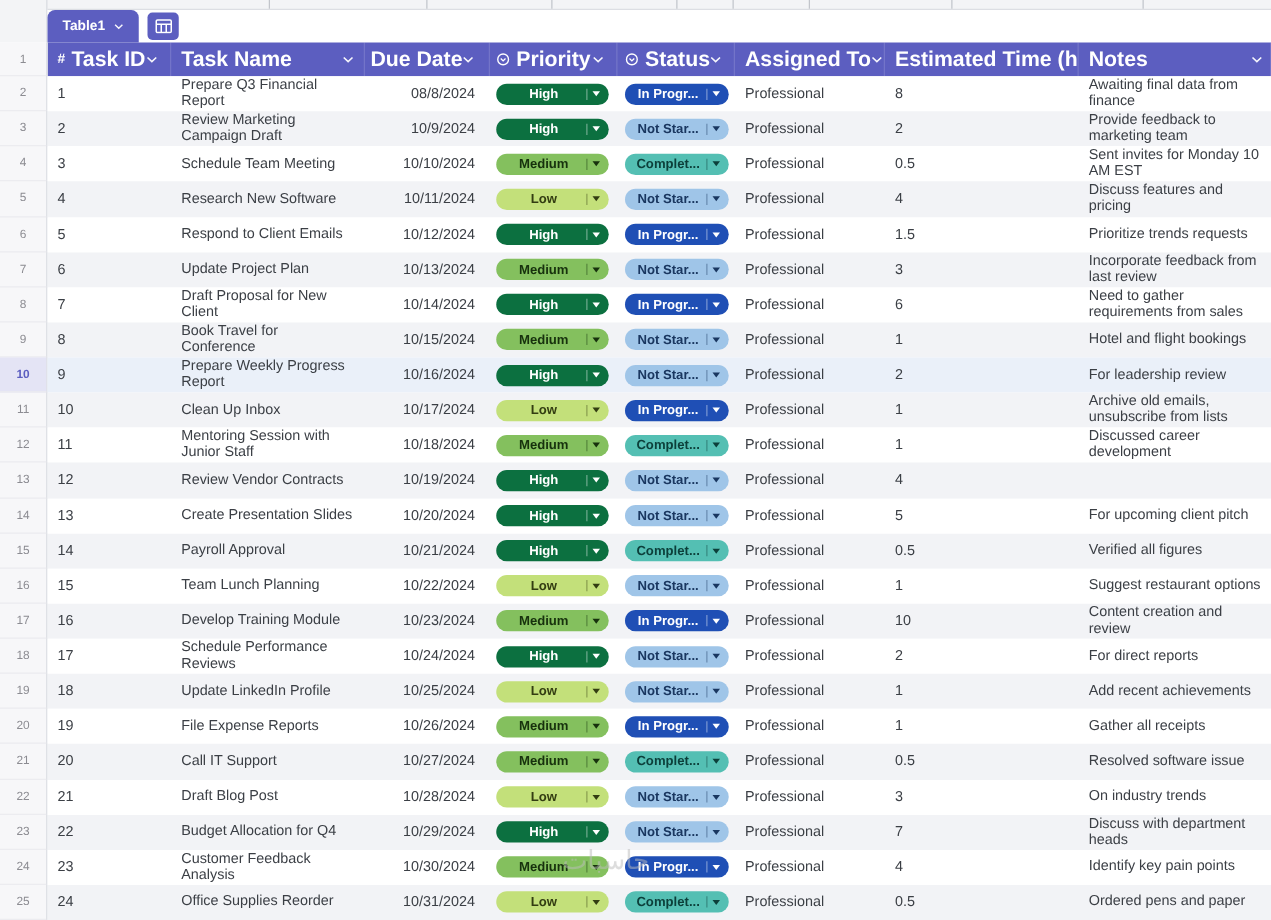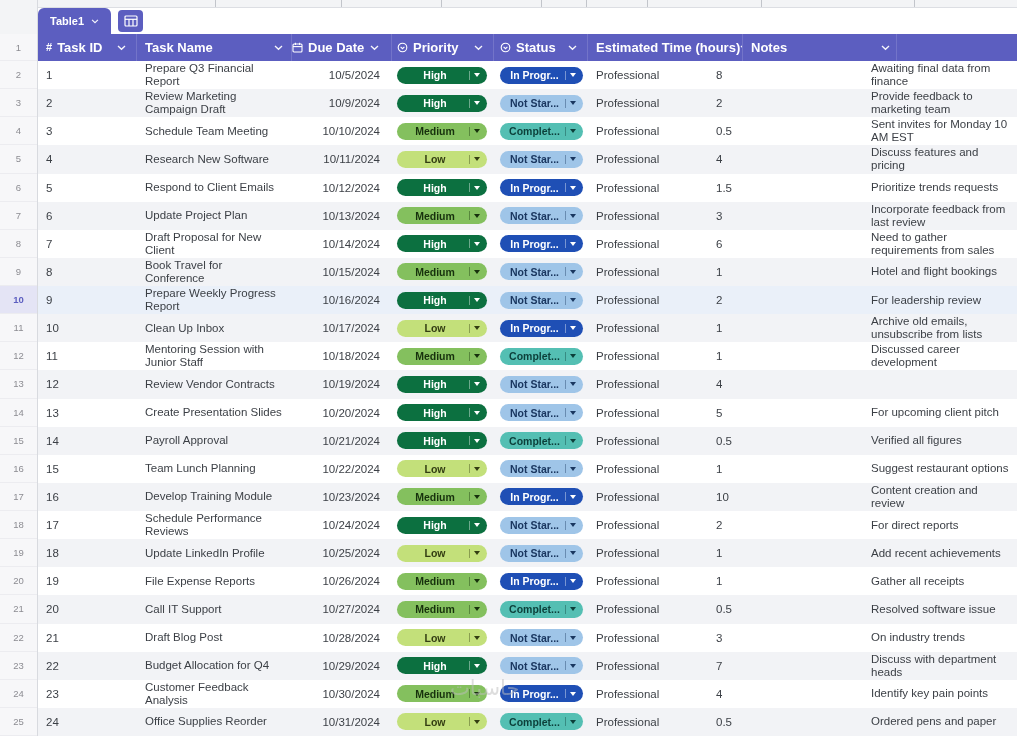--- a/index.html
+++ b/index.html
@@ -27,21 +27,21 @@
   .tab-caret{display:flex;align-items:center;opacity:.95;}
   .grid-btn{
     margin:0 0 2px 7px;width:25px;height:22px;border:none;border-radius:4px;background:var(--accent);
     display:flex;align-items:center;justify-content:center;cursor:pointer;padding:0;
   }
 
   
   .header-row{position:absolute;left:38px;top:34px;width:979px;height:27px;background:var(--accent);display:flex;color:#fff;}
   .h-cell{display:flex;align-items:center;height:27px;padding-left:8px;padding-right:10px;border-right:1px solid rgba(255,255,255,.14);cursor:pointer;overflow:hidden;}
   .h-icon{margin-right:5px;display:flex;align-items:center;font-weight:700;font-size:11px;line-height:1;}
-  .h-label{font-size:13px;font-weight:600;white-space:nowrap;text-align:center;}
+  .h-label{font-size:17px;font-weight:600;white-space:nowrap;text-align:center;}
   .h-caret{margin-left:auto;display:flex;align-items:center;opacity:.95;}
 
   
   .gutter{position:absolute;left:0;top:34px;width:38px;height:702px;background:#F7F7F9;border-right:1px solid #D8DADF;display:flex;flex-direction:column;}
   .gutter-cell{display:flex;align-items:center;justify-content:center;font-size:9.5px;color:#8C8C92;border-bottom:1px solid #ECECF0;cursor:pointer;}
   .gutter-header{height:27px;flex:none;}
   #gutterRows{flex:1;display:flex;flex-direction:column;}
   .gutter-row{flex:1;}
   .gutter-row.sel{background:#E4E4F5;color:var(--accent);font-weight:700;}
 
@@ -162,20 +162,29 @@
         </span>
   </div>
       <div class="h-cell col-status">
     <span class="h-icon">
           <svg width="11" height="11" viewBox="0 0 11 11" fill="none" stroke="#ffffff" stroke-width="1.1">
             <circle cx="5.5" cy="5.5" r="4.3"></circle>
             <path d="M3.6 4.8l1.9 1.9 1.9-1.9"></path>
           </svg>
         </span>
     <span class="h-label">Status</span>
+    <span class="h-caret">
+          <svg width="9" height="6" viewBox="0 0 9 6" fill="none" stroke="#ffffff" stroke-width="1.3">
+            <path d="M1 1l3.5 3.3L8 1"></path>
+          </svg>
+        </span>
+  </div>
+      <div class="h-cell col-assigned_to">
+
+    <span class="h-label">Assigned To</span>
     <span class="h-caret">
           <svg width="9" height="6" viewBox="0 0 9 6" fill="none" stroke="#ffffff" stroke-width="1.3">
             <path d="M1 1l3.5 3.3L8 1"></path>
           </svg>
         </span>
   </div>
       <div class="h-cell col-estimated_time">
 
     <span class="h-label">Estimated Time (hours)</span>
     <span class="h-caret">
@@ -227,21 +236,21 @@
 
   <div class="body" id="bodyRows">
       <div class="row">
     <div class="cell col-task_id">
           <span class="v">1</span>
         </div>
     <div class="cell col-task_name">
           <span class="v wrap">Prepare Q3 Financial Report</span>
         </div>
     <div class="cell col-due_date">
-          <span class="v">10/5/2024</span>
+          <span class="v">08/8/2024</span>
         </div>
     <div class="cell col-priority">
       <div class="pill pill-priority" style="background: rgb(12, 112, 64); color: rgb(255, 255, 255);">
         <span class="pill-label">High</span>
         <span class="pill-sep"></span>
         <span class="pill-caret"></span>
       </div>
     </div>
     <div class="cell col-status">
       <div class="pill pill-status" style="background: rgb(31, 79, 181); color: rgb(255, 255, 255);">

